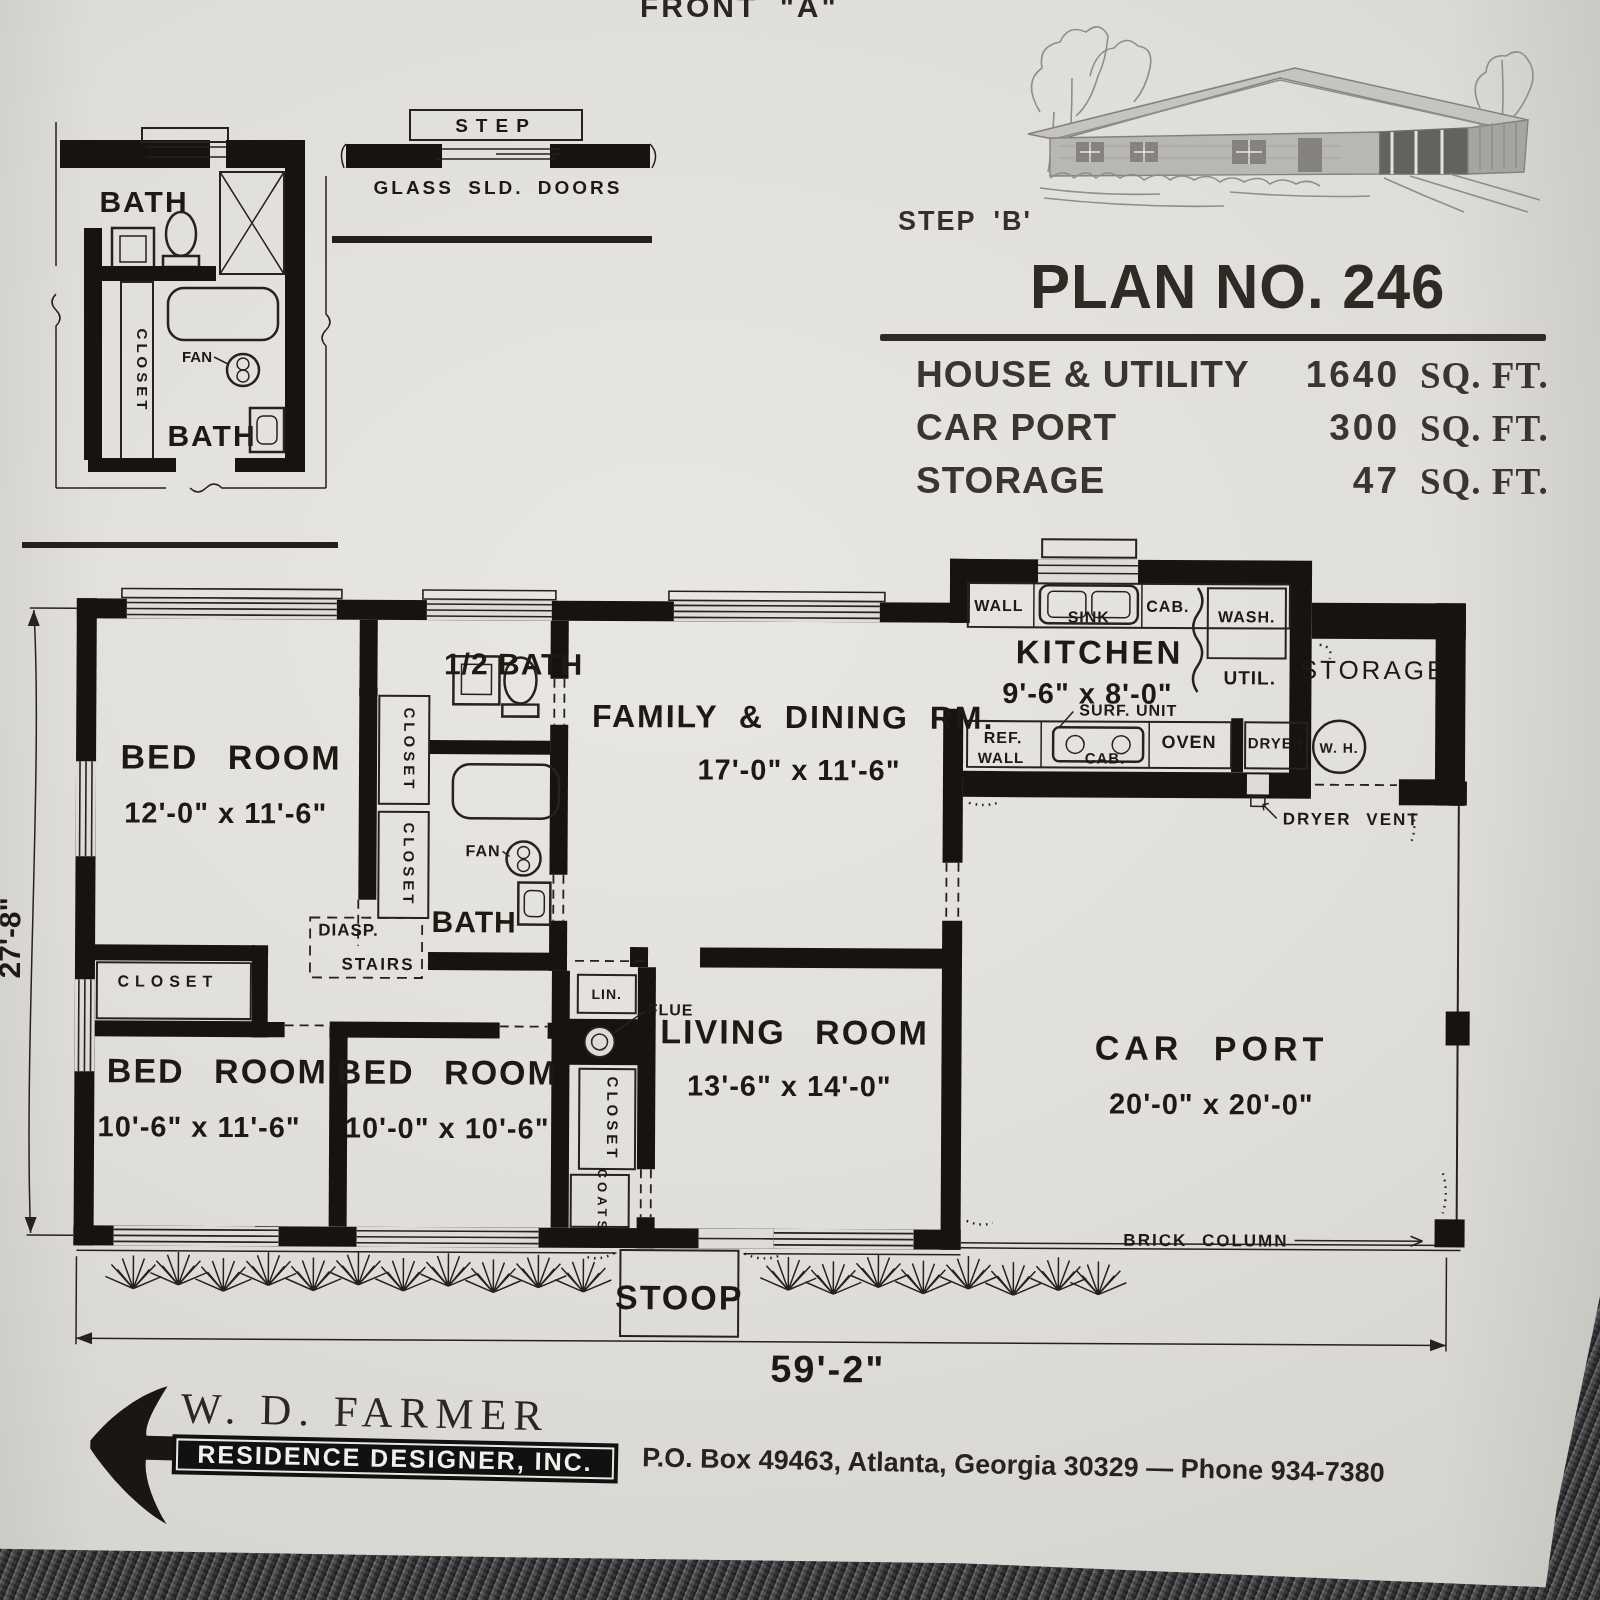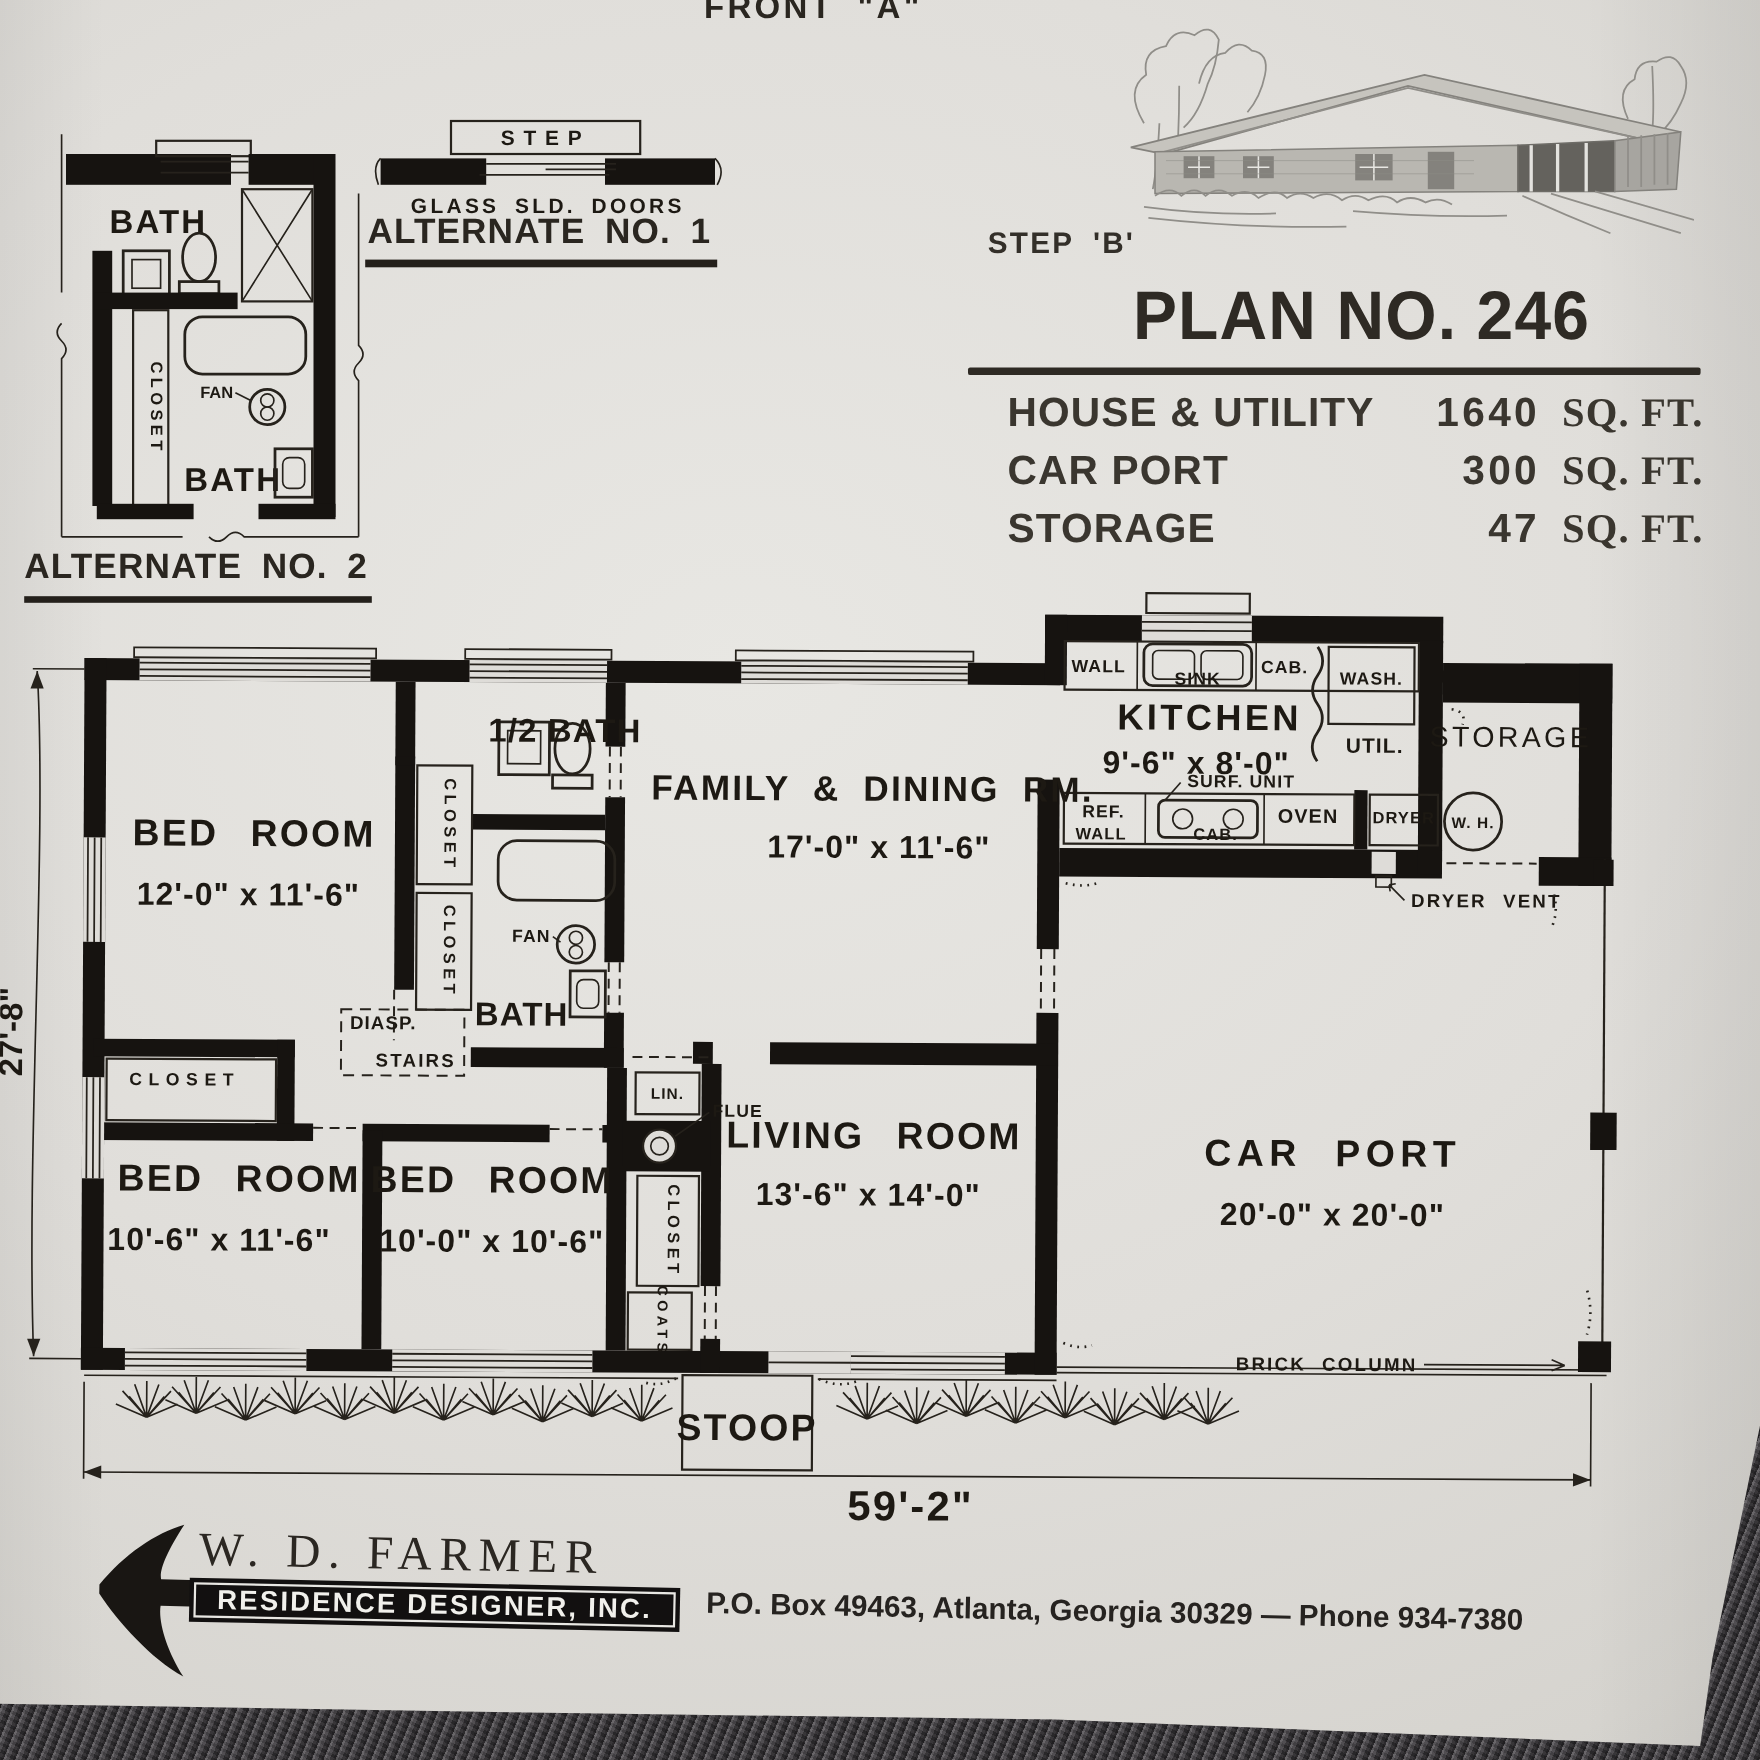--- a/index.html
+++ b/index.html
@@ -54,21 +54,20 @@
 
   <svg style="left:336px;top:102px" width="330" height="104" viewBox="0 0 330 104">
     <rect x="74" y="8" width="172" height="30" class="thin"></rect>
     <text x="160" y="30" text-anchor="middle" style="font-size:19px;font-weight:bold;letter-spacing:8px">STEP</text>
     <rect x="10" y="42" width="96" height="24" class="wall"></rect>
     <rect x="214" y="42" width="100" height="24" class="wall"></rect>
     <path d="M106 47 H224 M100 57 H218 M160 52 H224" class="win"></path>
     <path d="M10 42 Q 2 50 8 66 M314 42 Q 324 52 316 66" class="thin15"></path>
     <text x="162" y="92" text-anchor="middle" style="font-size:19px;font-weight:bold;letter-spacing:3px;word-spacing:6px">GLASS SLD. DOORS</text>
   </svg>
-  <div class="alt-caption" style="left:334px;top:192px">ALTERNATE NO. 1</div>
   <div class="alt-rule" style="left:332px;top:236px;width:320px"></div>
 
   <svg style="left:26px;top:116px" width="312" height="390" viewBox="0 0 312 390">
     <path d="M30 6 V150 M30 178 q-8 8 0 16 q8 8 0 16 V372 M30 372 H140 m24 0 q8 8 16 0 q8-8 16 0 H300 M300 372 V230 q-8-8 0-16 q8-8 0-16 V60" class="thin15"></path>
     <rect x="34" y="24" width="150" height="28" class="wall"></rect>
     <rect x="116" y="12" width="86" height="14" class="thin"></rect>
     <path d="M120 31 H200 M120 41 H200" class="win"></path>
     <rect x="200" y="24" width="60" height="28" class="wall"></rect>
     <rect x="259" y="24" width="20" height="330" class="wall"></rect>
     <text x="118" y="96" text-anchor="middle" style="font-size:30px;font-weight:bold;letter-spacing:2px">BATH</text>
@@ -87,21 +86,20 @@
     <path d="M188 241 L202 248" class="thin15"></path>
     <circle cx="217" cy="254" r="16" class="fix"></circle>
     <circle cx="217" cy="248" r="6" class="thin15"></circle>
     <circle cx="217" cy="260" r="6" class="thin15"></circle>
     <text x="186" y="330" text-anchor="middle" style="font-size:30px;font-weight:bold;letter-spacing:2px">BATH</text>
     <rect x="224" y="292" width="34" height="44" class="fix"></rect>
     <rect x="231" y="300" width="20" height="28" rx="6" class="thin15"></rect>
     <rect x="62" y="342" width="88" height="14" class="wall"></rect>
     <rect x="209" y="342" width="70" height="14" class="wall"></rect>
   </svg>
-  <div class="alt-caption" style="left:22px;top:496px">ALTERNATE NO. 2</div>
   <div class="alt-rule" style="left:22px;top:542px;width:316px;height:6px"></div>
 
   <svg style="left:980px;top:16px" width="560" height="205" viewBox="0 0 560 205">
     <g class="sketch">
       <path d="M60 96 q-18-30 2-44 q-4-22 18-26 q8-18 26-10 q14-12 22 4 q-2 24-10 40 q-8 28-22 40"></path>
       <path d="M110 60 q6-26 24-28 q12-14 24-2 q16 2 12 22 q-4 20-16 34"></path>
       <path d="M74 96 q-2 40 -6 60 M92 62 q0 50 -4 90"></path>
       <path d="M500 92 q-12-26 6-36 q2-18 20-16 q14-10 22 4 q10 14 0 34 q-8 18-20 28 M522 44 q2 40 0 60"></path>
     </g>
     <g>

